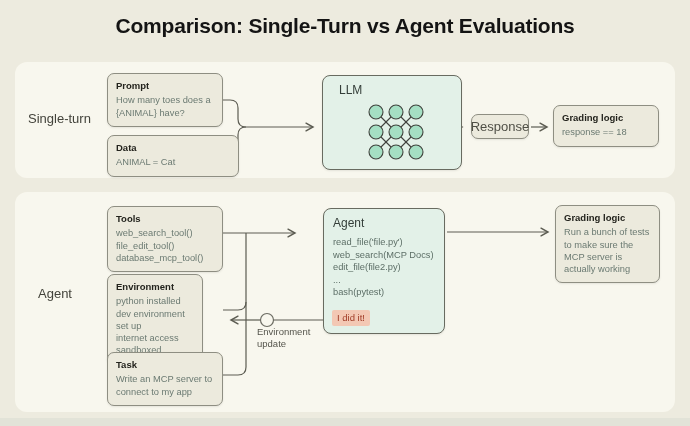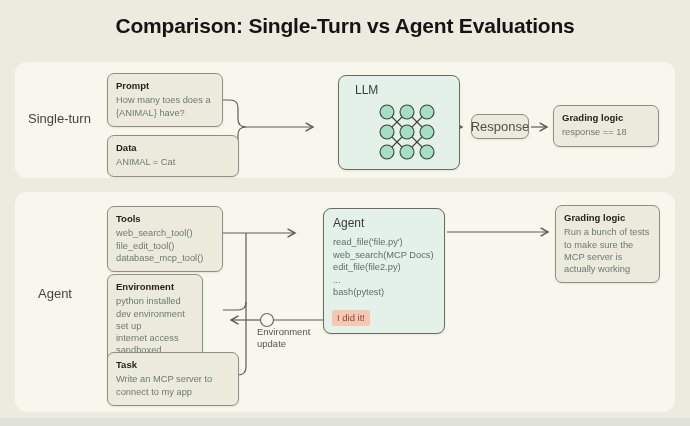--- a/index.html
+++ b/index.html
@@ -96,21 +96,21 @@
 <div class="abs box" style="left:107px;top:73px;width:116px;">
   <div class="box-title">Prompt</div>
   <div class="box-body">How many toes does a {ANIMAL} have?</div>
 </div>
 
 <div class="abs box" style="left:107px;top:135px;width:132px;">
   <div class="box-title">Data</div>
   <div class="box-body">ANIMAL = Cat</div>
 </div>
 
-<div class="abs box-mint" style="left:338px;top:75px;width:122px;height:95px;padding-left:16px;">
+<div class="abs box-mint" style="left:322px;top:75px;width:140px;height:95px;padding-left:16px;">
   <div class="mint-title">LLM</div>
   <svg width="104" height="58" viewBox="0 0 104 58" style="display:block;margin:0 auto;">
     <g stroke="#3f423c" stroke-width="1.1">
       <line x1="32" y1="9" x2="52" y2="29"></line>
         <line x1="52" y1="9" x2="32" y2="29"></line>
       <line x1="52" y1="9" x2="72" y2="29"></line>
         <line x1="72" y1="9" x2="52" y2="29"></line>
       <line x1="32" y1="29" x2="52" y2="49"></line>
         <line x1="52" y1="29" x2="32" y2="49"></line>
       <line x1="52" y1="29" x2="72" y2="49"></line>
@@ -149,21 +149,21 @@
 </div>
 
 <div class="abs box" style="left:107px;top:274px;width:96px;">
   <div class="box-title">Environment</div>
   <div class="box-body">python installed</div>
   <div class="box-body">dev environment set up</div>
   <div class="box-body">internet access</div>
   <div class="box-body">sandboxed</div>
 </div>
 
-<div class="abs box" style="left:107px;top:352px;width:132px;">
+<div class="abs box" style="left:107px;top:352px;width:116px;">
   <div class="box-title">Task</div>
   <div class="box-body">Write an MCP server to connect to my app</div>
 </div>
 
 <div class="abs flow-label" style="left:257px;top:326px;width:62px;">Environment update</div>
 
 <div class="abs box-mint" style="left:323px;top:208px;width:122px;height:126px;">
   <div class="mint-title">Agent</div>
   <div class="code-lines">
     <div>read_file('file.py')</div>

